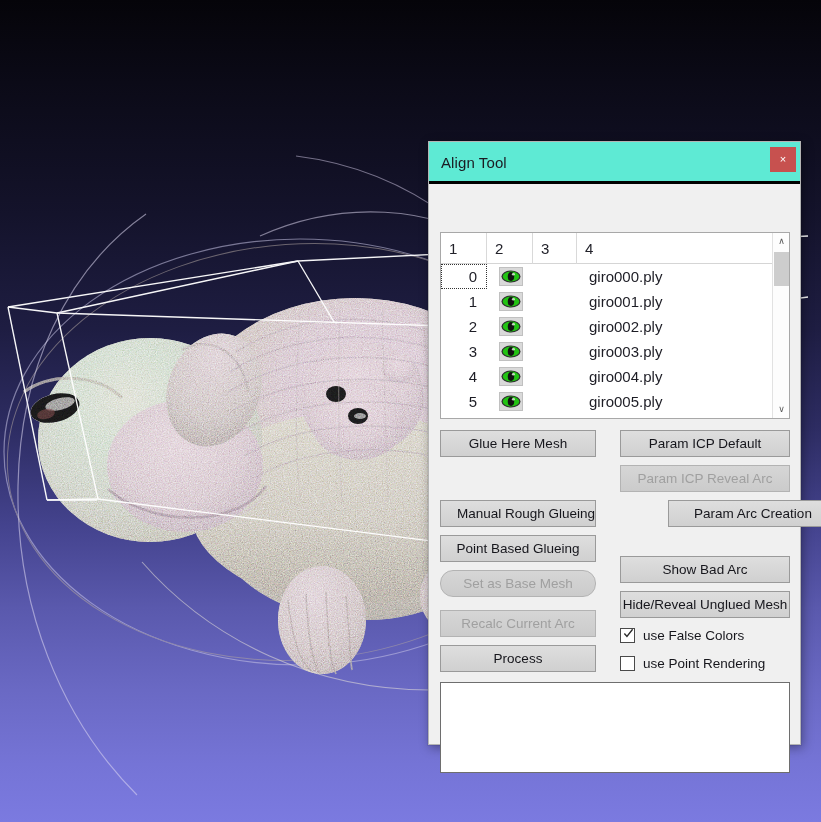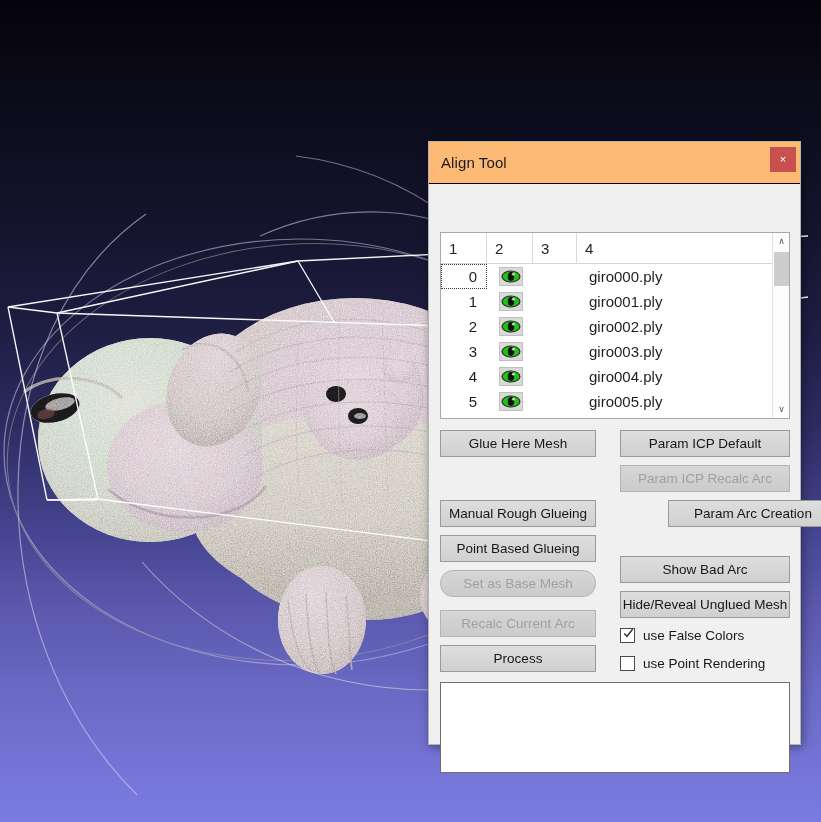--- a/index.html
+++ b/index.html
@@ -53,22 +53,22 @@
     height: 604px;
     background: #f0f0f0;
     border: 1px solid #b4b4b4;
     box-shadow: 0 0 0 1px rgba(0,0,0,0.06), 2px 3px 10px rgba(0,0,0,0.35);
     box-sizing: border-box;
   }
 
   .titlebar {
     position: relative;
     height: 42px;
-    background: #fdba74;
-    border-bottom: 1px solid #000000;
+    background: #5eead4;
+    border-bottom: 3px solid #000000;
     box-sizing: border-box;
   }
   .titlebar-text {
     position: absolute;
     left: 12px;
     top: 12px;
     font-size: 15px;
     color: #1b1b22;
     letter-spacing: 0.1px;
   }
@@ -535,28 +535,28 @@
           </div>
 
         <div class="vscroll">
           <div class="arrow up">∧</div>
           <div class="thumb"></div>
           <div class="arrow down">∨</div>
         </div>
       </div>
 
       <button class="btn col-left" style="top:246px;">Glue Here Mesh</button>
-      <button class="btn col-left" style="top:316px;">Manual Rough Glueing</button>
+      <button class="btn col-left" style="top:316px;text-align:right;">Manual Rough Glueing</button>
       <button class="btn col-left" style="top:351px;">Point Based Glueing</button>
       <button class="btn col-left disabled" style="top:386px;border-radius:13px;">Set as Base Mesh</button>
       <button class="btn col-left disabled" style="top:426px;">Recalc Current Arc</button>
       <button class="btn col-left" style="top:461px;">Process</button>
 
       <button class="btn col-right" style="top:246px;">Param ICP Default</button>
-      <button class="btn col-right disabled" style="top:281px;">Param ICP Recalc Arc</button>
+      <button class="btn col-right disabled" style="top:281px;">Param ICP Reveal Arc</button>
       <button class="btn col-right" style="top:316px;margin-left:48px;">Param Arc Creation</button>
       <button class="btn col-right" style="top:372px;text-align:center;">Show Bad Arc</button>
       <button class="btn col-right" style="top:407px;">Hide/Reveal Unglued Mesh</button>
 
       <div class="cbrow" style="top:444px;">
         <span class="cbbox">
           <svg class="tick" viewBox="0 0 12 12">
             <path d="M1.5 6 L4.3 9.2 L10.5 1.4" stroke="#2b2b2b" stroke-width="1.5" fill="none"></path>
           </svg>
         </span>

